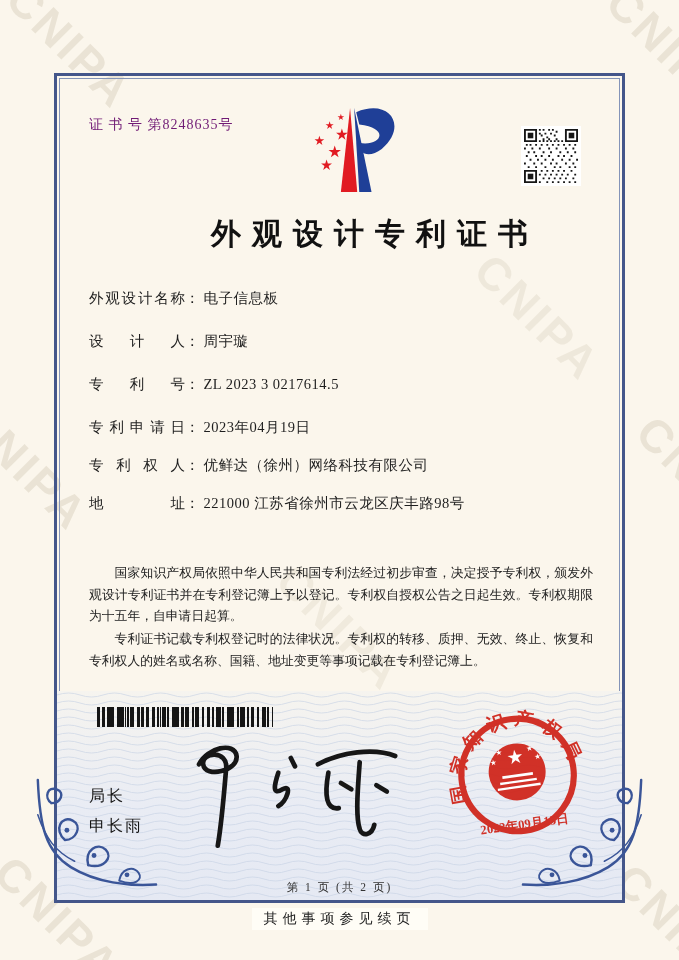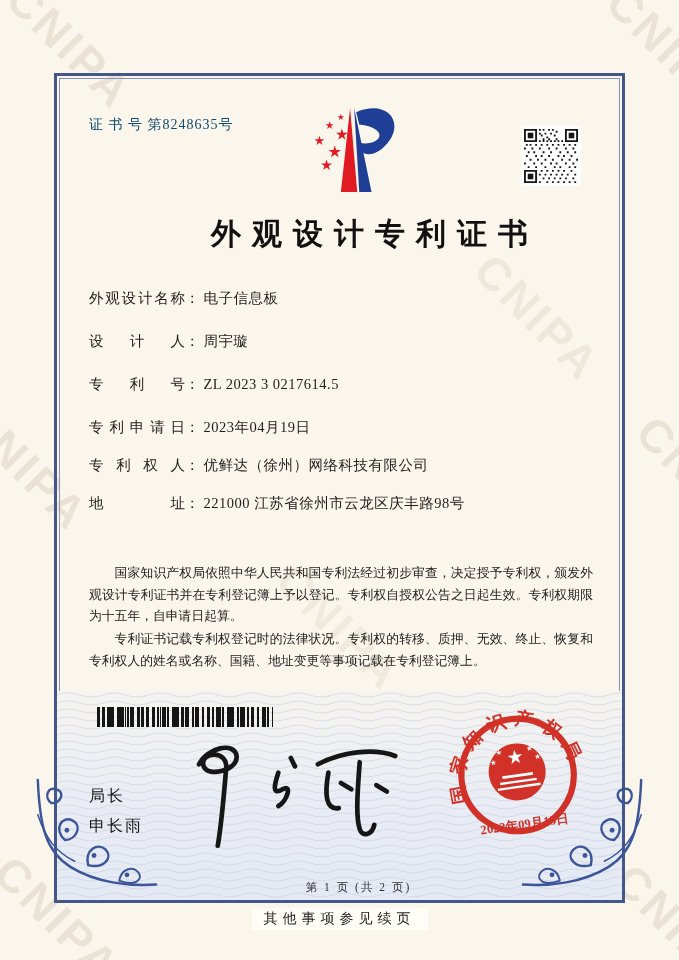--- a/index.html
+++ b/index.html
@@ -4,21 +4,21 @@
 <style>
   html,body{margin:0;padding:0;}
   .page{position:relative;width:679px;height:960px;background:#fbf6ec;overflow:hidden;
         font-family:"Liberation Serif","DejaVu Serif",serif;color:#1e1e1e;}
   .watermark{position:absolute;font-family:"Liberation Sans","DejaVu Sans",sans-serif;
         font-weight:700;font-size:46px;letter-spacing:3px;color:#b9ad92;opacity:.25;
         transform:rotate(45deg);z-index:1;white-space:nowrap;user-select:none;}
   .frame{position:absolute;left:54px;top:73px;width:565px;height:824px;
         border:3px solid #44568a;z-index:2;}
   .frame-inner{position:absolute;inset:2px;border:1px solid #8494b8;pointer-events:none;}
-  .cert-no{position:absolute;left:32px;top:40px;font-size:14px;letter-spacing:1px;color:#0c4a6e;}
+  .cert-no{position:absolute;left:32px;top:40px;font-size:14px;letter-spacing:1px;color:#701a75;}
   .logo{position:absolute;left:238px;top:28px;width:104px;height:92px;}
   .qr{position:absolute;left:464px;top:50px;width:54px;height:54px;background:#fff;padding:3px;}
   .title{position:absolute;left:0;top:138px;width:100%;text-align:center;font-size:30px;
         font-weight:700;letter-spacing:11px;text-indent:11px;color:#111;padding-left:30px;}
   .field{position:absolute;left:32px;font-size:14.5px;white-space:nowrap;}
   .flabel{display:inline-block;width:96px;text-align:justify;text-align-last:justify;
         vertical-align:bottom;}
   .fcolon{display:inline-block;margin-right:4px;}
   .fvalue{letter-spacing:.5px;}
   .grant2{margin-left:38px;}
@@ -29,21 +29,21 @@
   .waves{position:absolute;inset:0;width:100%;height:100%;opacity:.6;}
   .barcode{position:absolute;left:40px;top:16px;width:176px;height:20px;
         background-image:repeating-linear-gradient(90deg,#151515 0 2px,transparent 2px 5px),
         repeating-linear-gradient(90deg,#151515 0 1px,transparent 1px 7px),
         repeating-linear-gradient(90deg,#151515 0 3px,transparent 3px 11px);}
   .signer{position:absolute;left:32px;top:90px;font-family:"Liberation Sans","DejaVu Sans",sans-serif;
         font-size:16px;letter-spacing:2px;color:#141414;line-height:30px;}
   .signature{position:absolute;left:112px;top:42px;width:252px;height:120px;}
   .seal{position:absolute;left:384px;top:2px;width:154px;height:170px;transform:rotate(-8deg);}
   .pageinfo{position:absolute;left:0;top:189px;width:100%;text-align:center;font-size:11.5px;
-        letter-spacing:2px;color:#333;padding-left:19px;}
+        letter-spacing:2px;color:#333;}
   .ornament{position:absolute;width:128px;height:126px;top:700px;}
   .orn-left{left:-26px;}
   .orn-right{right:-26px;transform:scaleX(-1);}
   .continuation{position:absolute;left:0;top:908px;width:100%;text-align:center;z-index:3;}
   .continuation span{display:inline-block;background:#fffdf6;padding:2px 12px;font-size:14px;
         letter-spacing:5px;color:#222;}
 </style>
 </head>
 <body>
 

